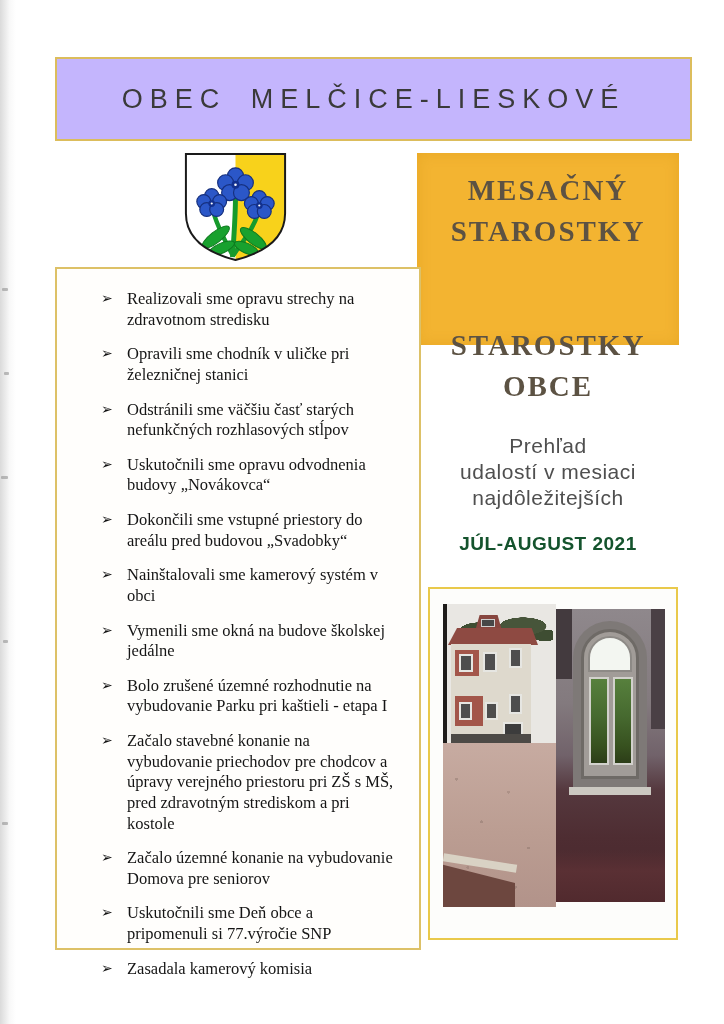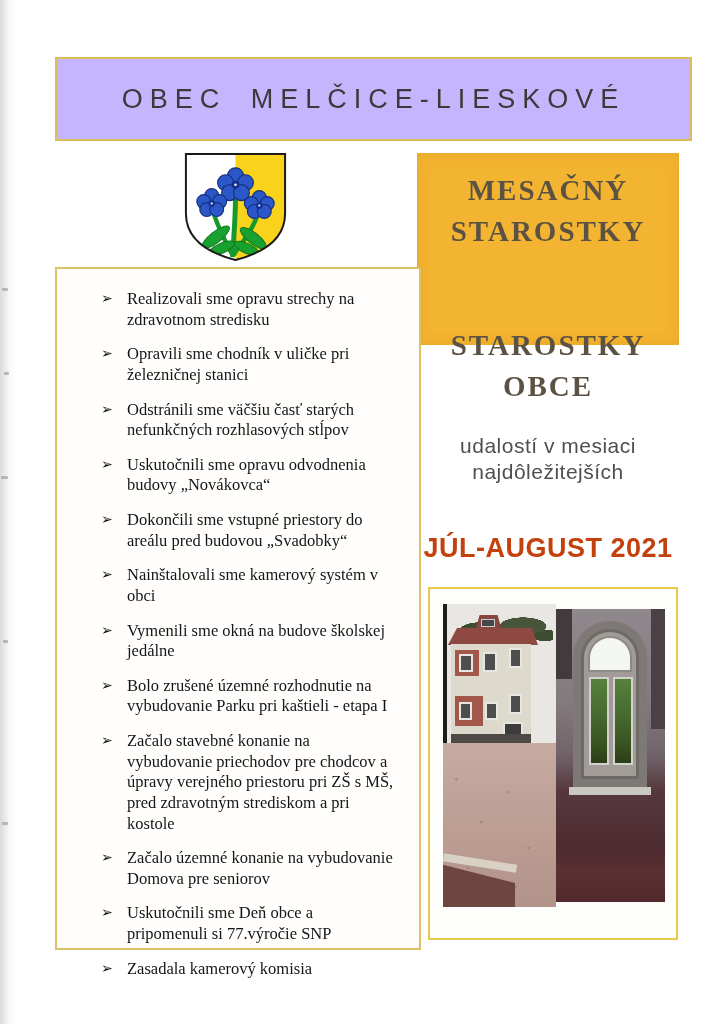--- a/index.html
+++ b/index.html
@@ -32,22 +32,22 @@
     font-size:29px; letter-spacing:2px; color:#5c5243; line-height:41px; }
   .masthead .mh-gap { height:73px; }
 
   
   .subtitle { position:absolute; left:417px; top:433px; width:262px; text-align:center;
     font-family:"Liberation Sans", sans-serif; font-size:21px; letter-spacing:.5px;
     color:#4f4f4f; line-height:26px; }
 
   
   .period { position:absolute; left:417px; top:533px; width:262px; text-align:center;
-    font-family:"Liberation Sans", sans-serif; font-weight:bold; font-size:27px;
-    letter-spacing:.5px; color:#c2410c; }
+    font-family:"Liberation Sans", sans-serif; font-weight:bold; font-size:19px;
+    letter-spacing:.5px; color:#14532d; }
 
   
   .photo-frame { position:absolute; left:428px; top:587px; width:250px; height:353px;
     border:2px solid #e9c94b; background:#fdfdfb; }
   .photos { position:absolute; left:13px; top:15px; width:222px; height:305px; display:flex; }
 
   
   .photo-left { position:relative; width:113px; height:303px; background:#e9e7e3; overflow:hidden; }
   .pl-edge   { position:absolute; left:0; top:0; width:4px; height:100%; background:#1e1c1a; }
   .pl-trees  { position:absolute; left:10px; top:2px; width:100px; height:42px;
@@ -183,20 +183,21 @@
 
   <div class="masthead">
     <div class="mh-line">MESAČNÝ</div>
     <div class="mh-line">STAROSTKY</div>
     <div class="mh-gap"></div>
     <div class="mh-line">STAROSTKY</div>
     <div class="mh-line">OBCE</div>
   </div>
 
   <div class="subtitle">
+    <div>Prehľad</div>
     <div>udalostí v mesiaci</div>
     <div>najdôležitejších</div>
   </div>
 
   <div class="period">JÚL-AUGUST 2021</div>
 
   <div class="photo-frame">
     <div class="photos">
 
       <div class="photo-left">

